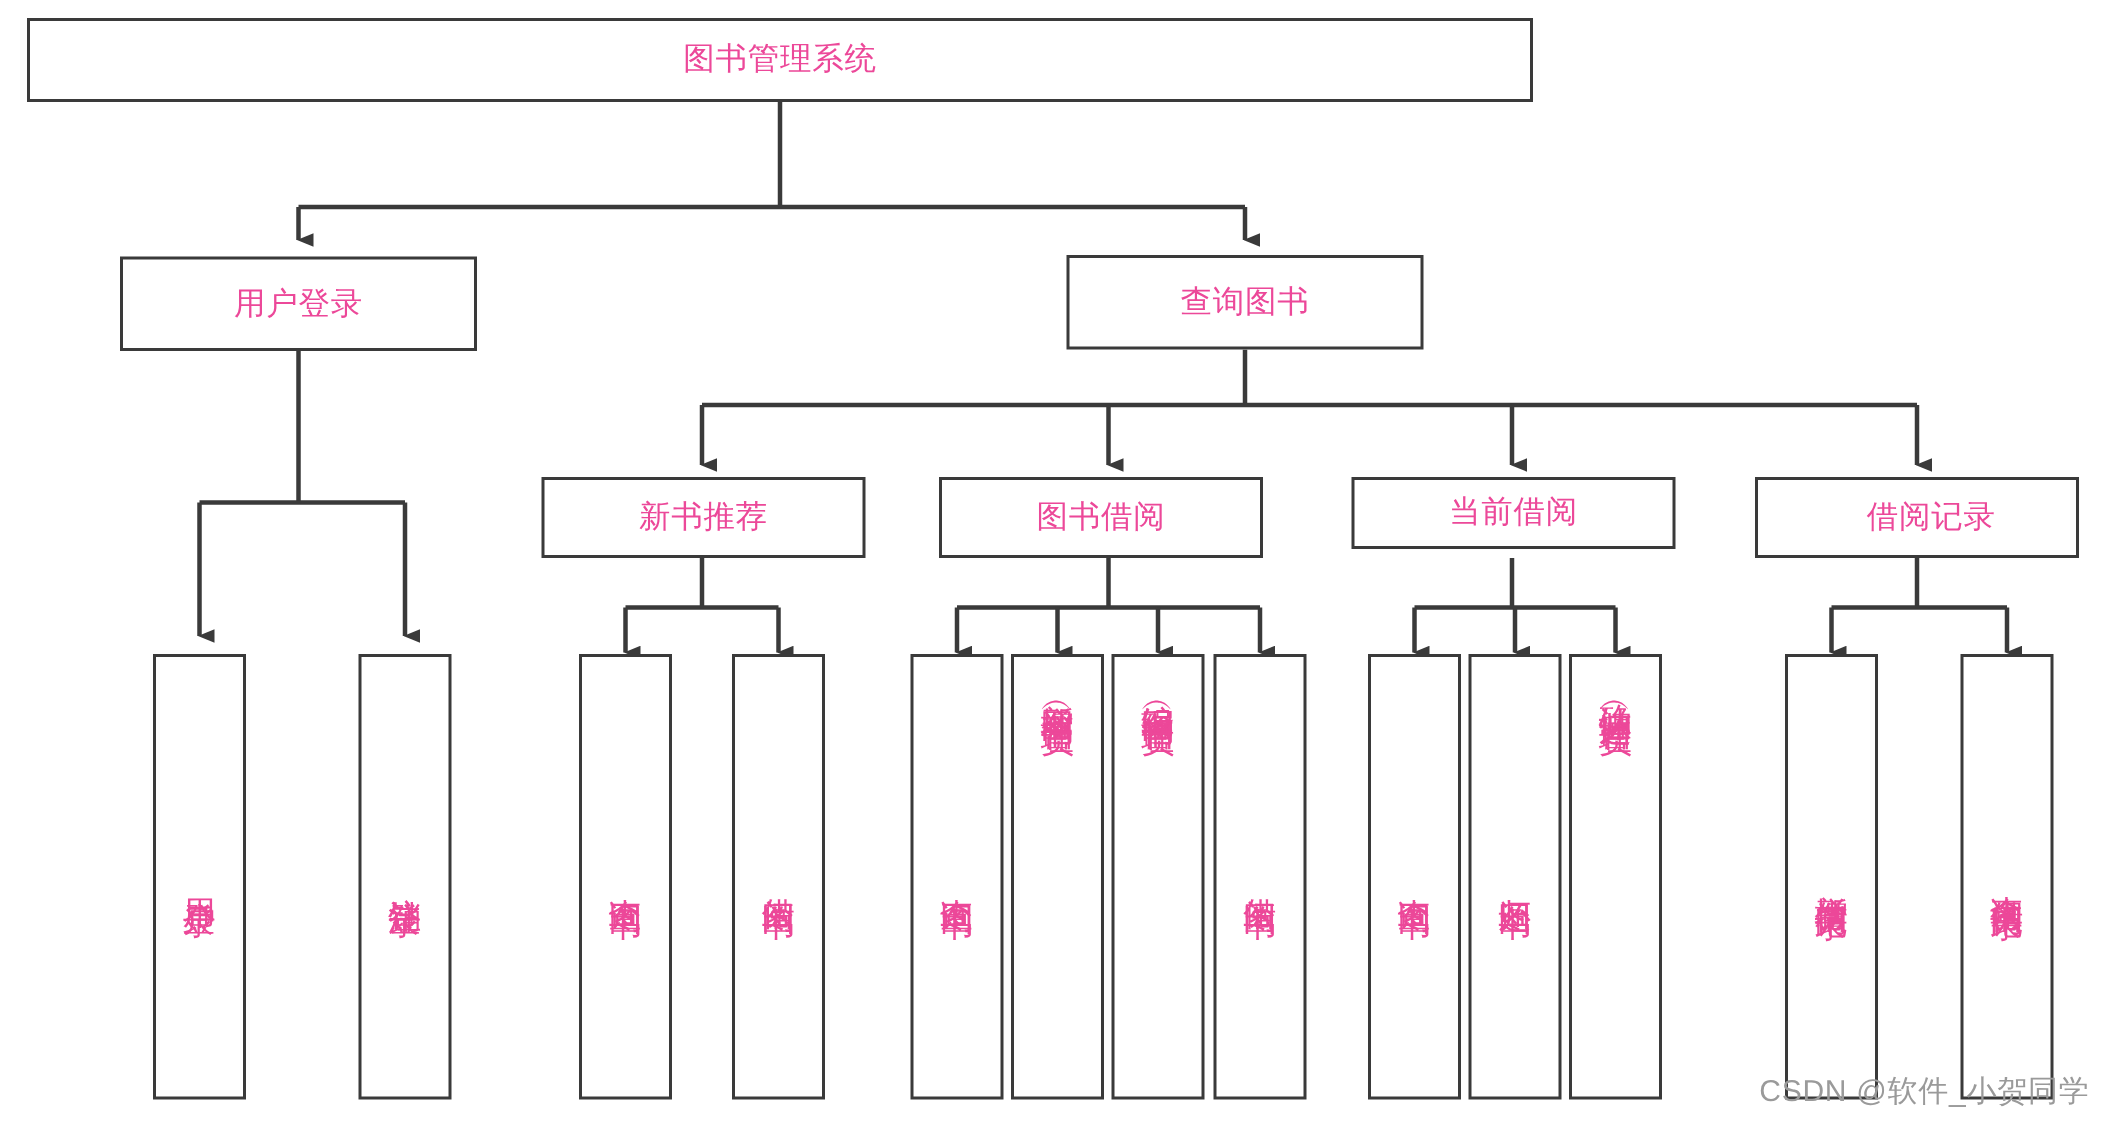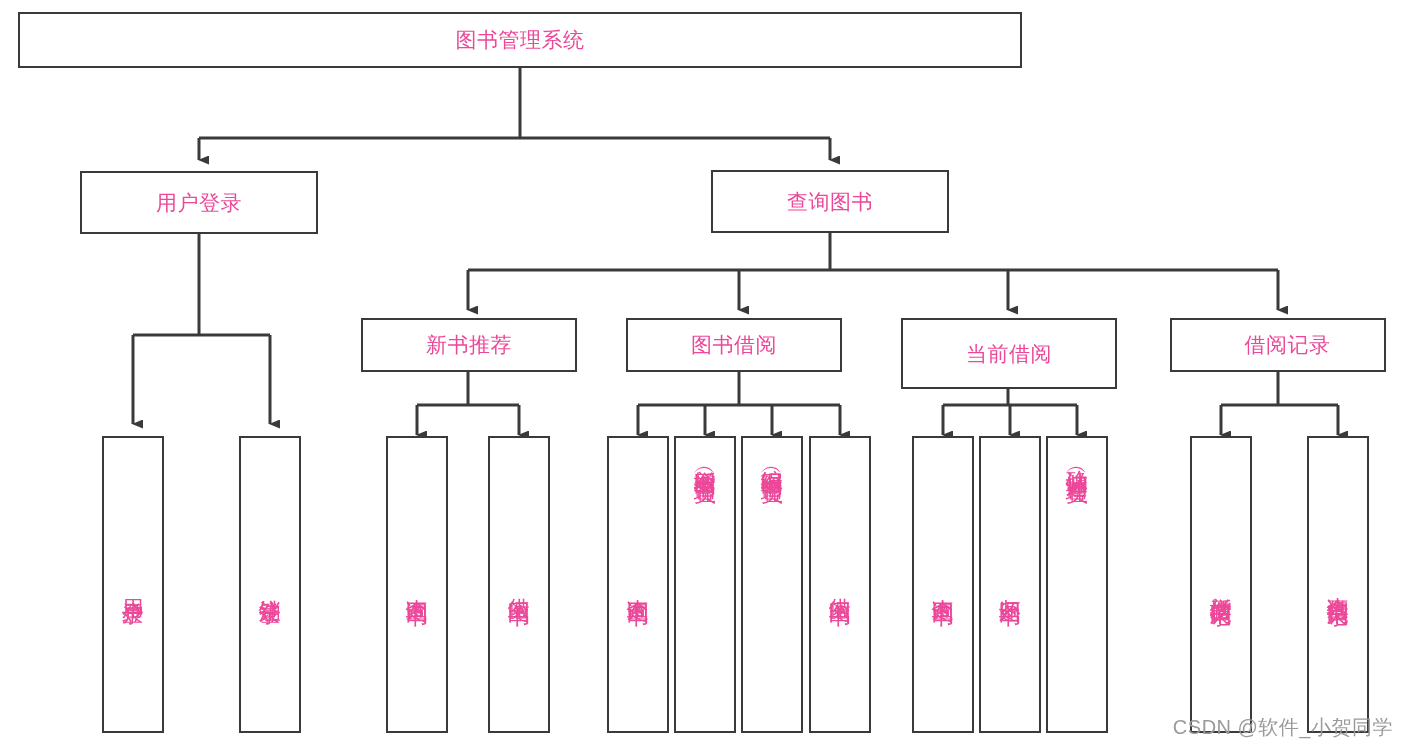--- a/index.html
+++ b/index.html
@@ -144,21 +144,21 @@
   </div>
 
   <div class="node horizontal" style="left:361px; top:318px; width:216px; height:54px;">
     <span class="node-label">新书推荐</span>
   </div>
 
   <div class="node horizontal" style="left:626px; top:318px; width:216px; height:54px;">
     <span class="node-label">图书借阅</span>
   </div>
 
-  <div class="node horizontal" style="left:901px; top:318px; width:216px; height:71px;">
+  <div class="node horizontal" style="left:901px; top:318px; width:216px; height:48px;">
     <span class="node-label">当前借阅</span>
   </div>
 
   <div class="node horizontal" style="left:1170px; top:318px; width:216px; height:54px;padding-left:19px;">
     <span class="node-label">借阅记录</span>
   </div>
 
   <div class="node vertical center-v" style="left:102px; top:436px; width:62px; height:297px;">
     <span class="node-label">用户登录</span>
   </div>

